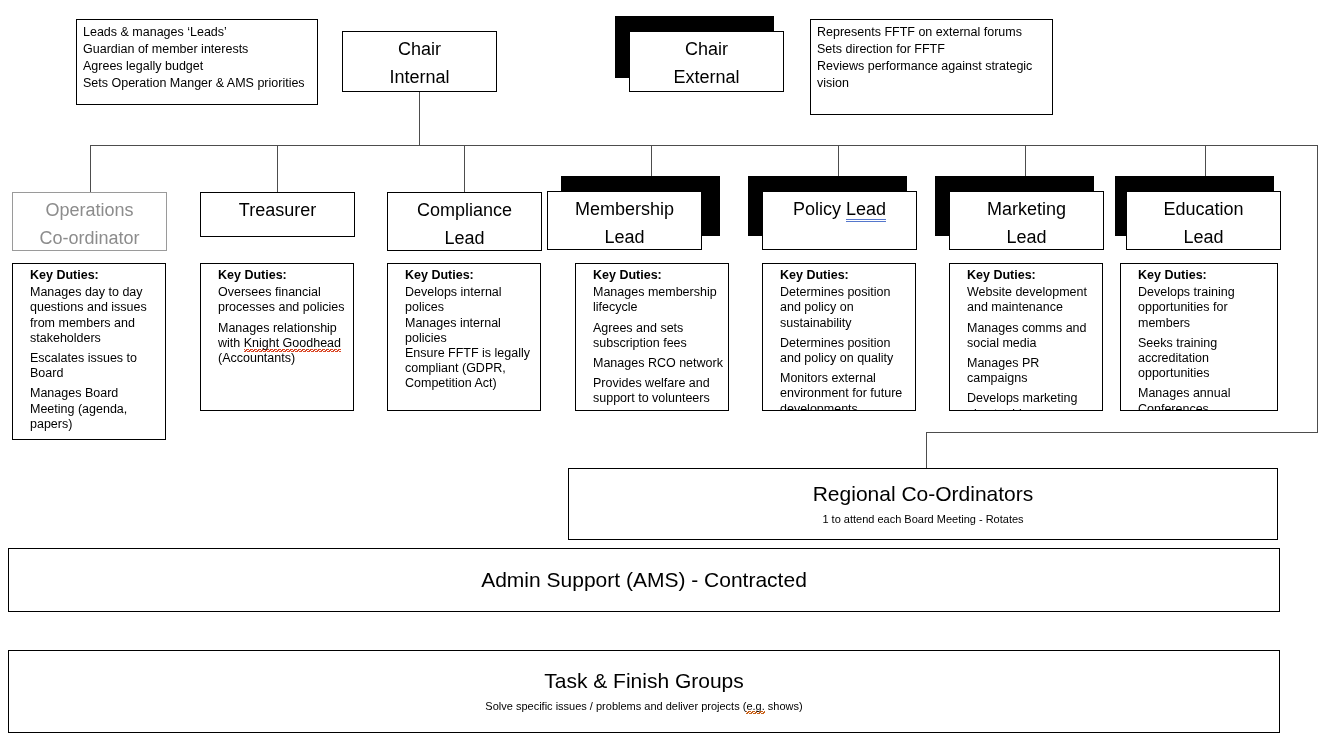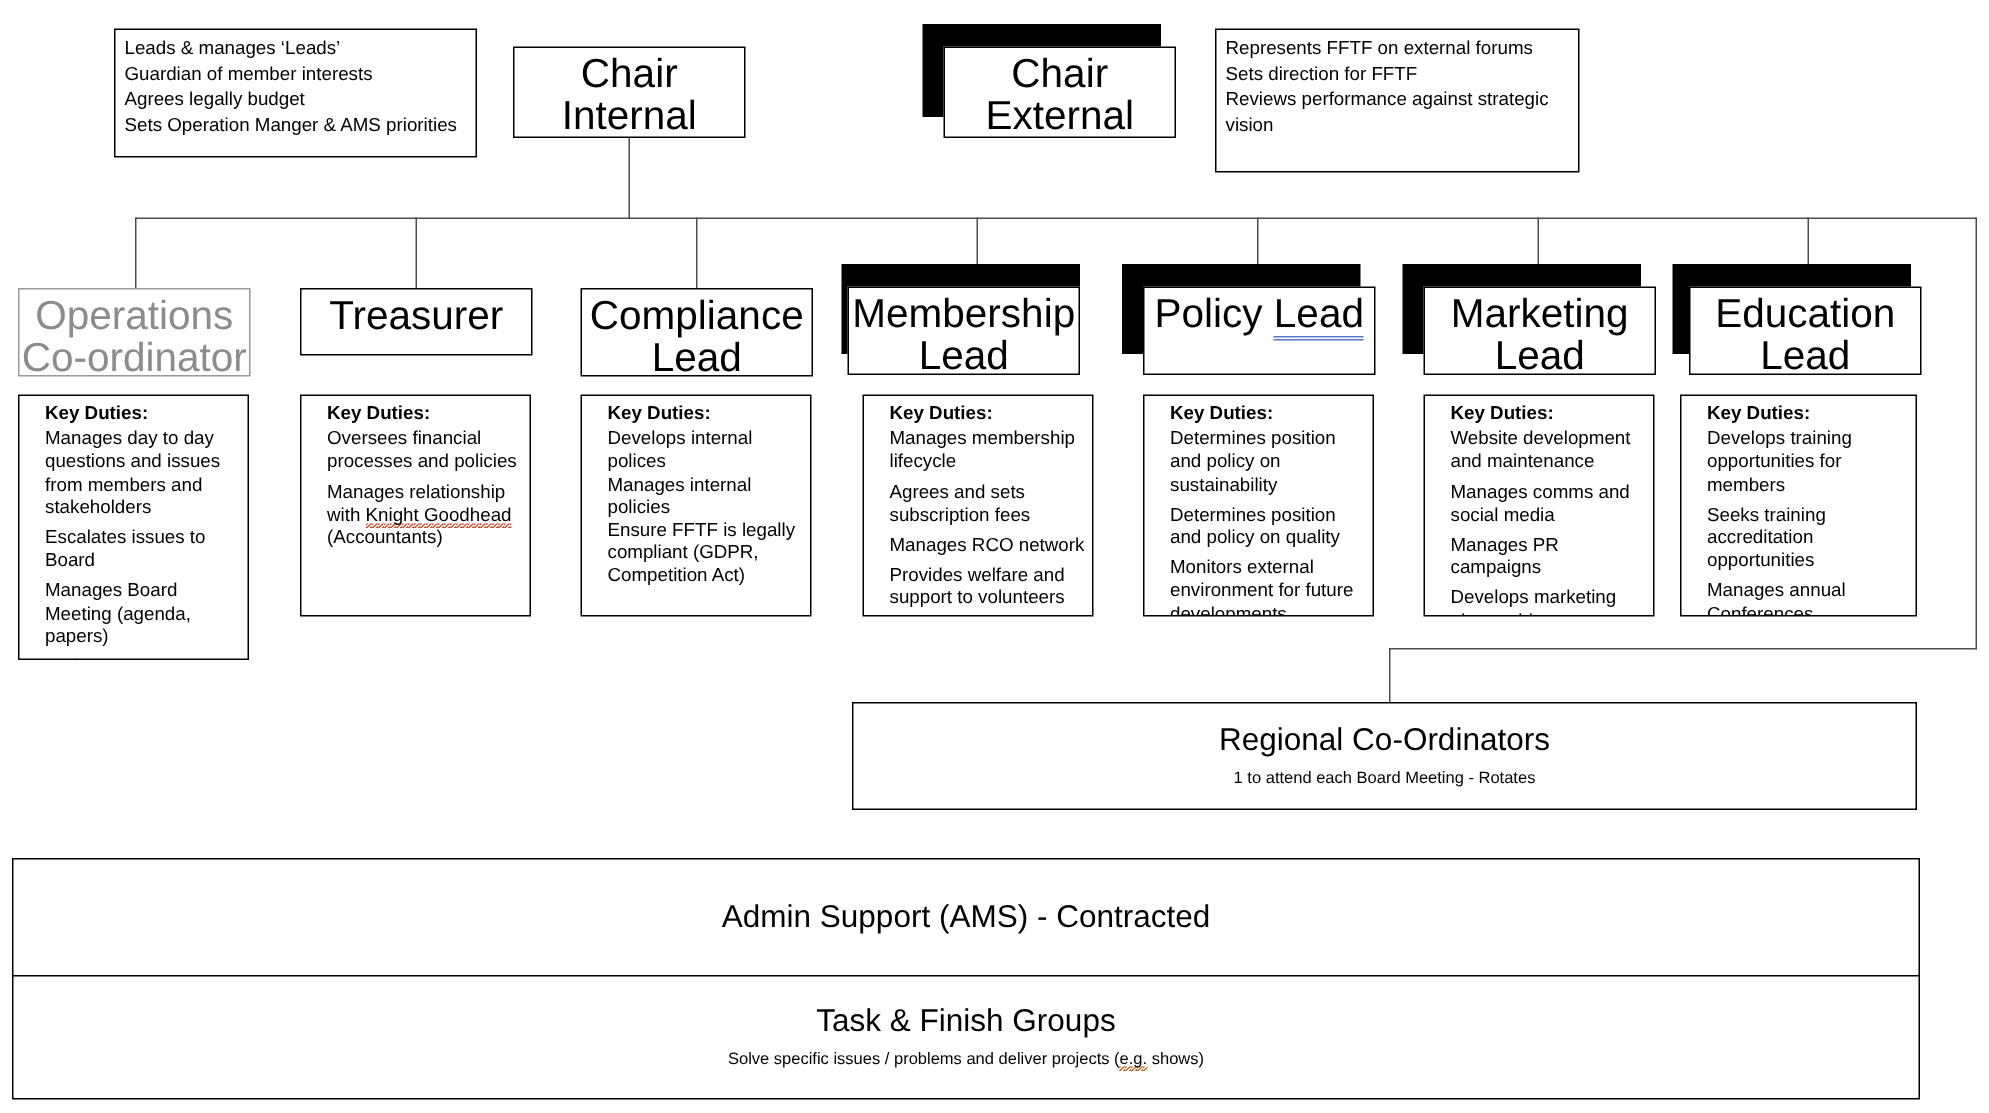--- a/index.html
+++ b/index.html
@@ -46,21 +46,21 @@
     line-height:17px;
   }
   .note p{margin:0;}
 
   
   .role{
     display:flex;
     align-items:flex-start;
     justify-content:center;
     text-align:center;
-    font-size:27px;
+    font-size:18px;
     line-height:28px;
     padding-top:3px;
     z-index:3;
   }
   .role.greyed{
     border-color:#9a9a9a;
     color:#8c8c8c;
   }
   .role .t{display:block;}
 
@@ -207,21 +207,21 @@
     </div>
   </div>
   <div class="box duties" style="left:387px;top:263px;width:154px;height:148px;">
     <p class="hdr">Key Duties:</p>
     <p class="item" style="margin-bottom:0;">Develops internal polices</p>
     <p class="item" style="margin-bottom:0;">Manages internal policies</p>
     <p class="item">Ensure FFTF is legally compliant (GDPR, Competition Act)</p>
   </div>
 
   <div class="shadow" style="left:561px;top:176px;width:159px;height:60px;"></div>
-  <div class="box role" style="left:565px;top:191px;width:155px;height:59px;">
+  <div class="box role" style="left:547px;top:191px;width:155px;height:59px;">
     <div>
       <span class="t">Membership</span>
       <span class="t">Lead</span>
     </div>
   </div>
   <div class="box duties" style="left:575px;top:263px;width:154px;height:148px;">
     <p class="hdr">Key Duties:</p>
     <p class="item">Manages membership lifecycle</p>
     <p class="item">Agrees and sets subscription fees</p>
     <p class="item">Manages RCO network</p>
@@ -269,21 +269,21 @@
     <p class="item">Develops training opportunities for members</p>
     <p class="item">Seeks training accreditation opportunities</p>
     <p class="item">Manages annual Conferences</p>
   </div>
 
   <div class="box bar" style="left:568px;top:468px;width:710px;height:72px;">
     <div class="bar-title">Regional Co-Ordinators</div>
     <div class="bar-sub">1 to attend each Board Meeting - Rotates</div>
   </div>
 
-  <div class="box bar" style="left:8px;top:572px;width:1272px;height:80px;">
+  <div class="box bar" style="left:8px;top:548px;width:1272px;height:64px;">
     <div class="bar-title">Admin Support (AMS) - Contracted</div>
   </div>
 
   <div class="box bar" style="left:8px;top:650px;width:1272px;height:83px;">
     <div class="bar-title">Task &amp; Finish Groups</div>
     <div class="bar-sub"><span>Solve specific issues / problems and deliver projects (</span><span class="spell-orange">e.g.</span><span> shows)</span></div>
   </div>
 
 </div>
 

